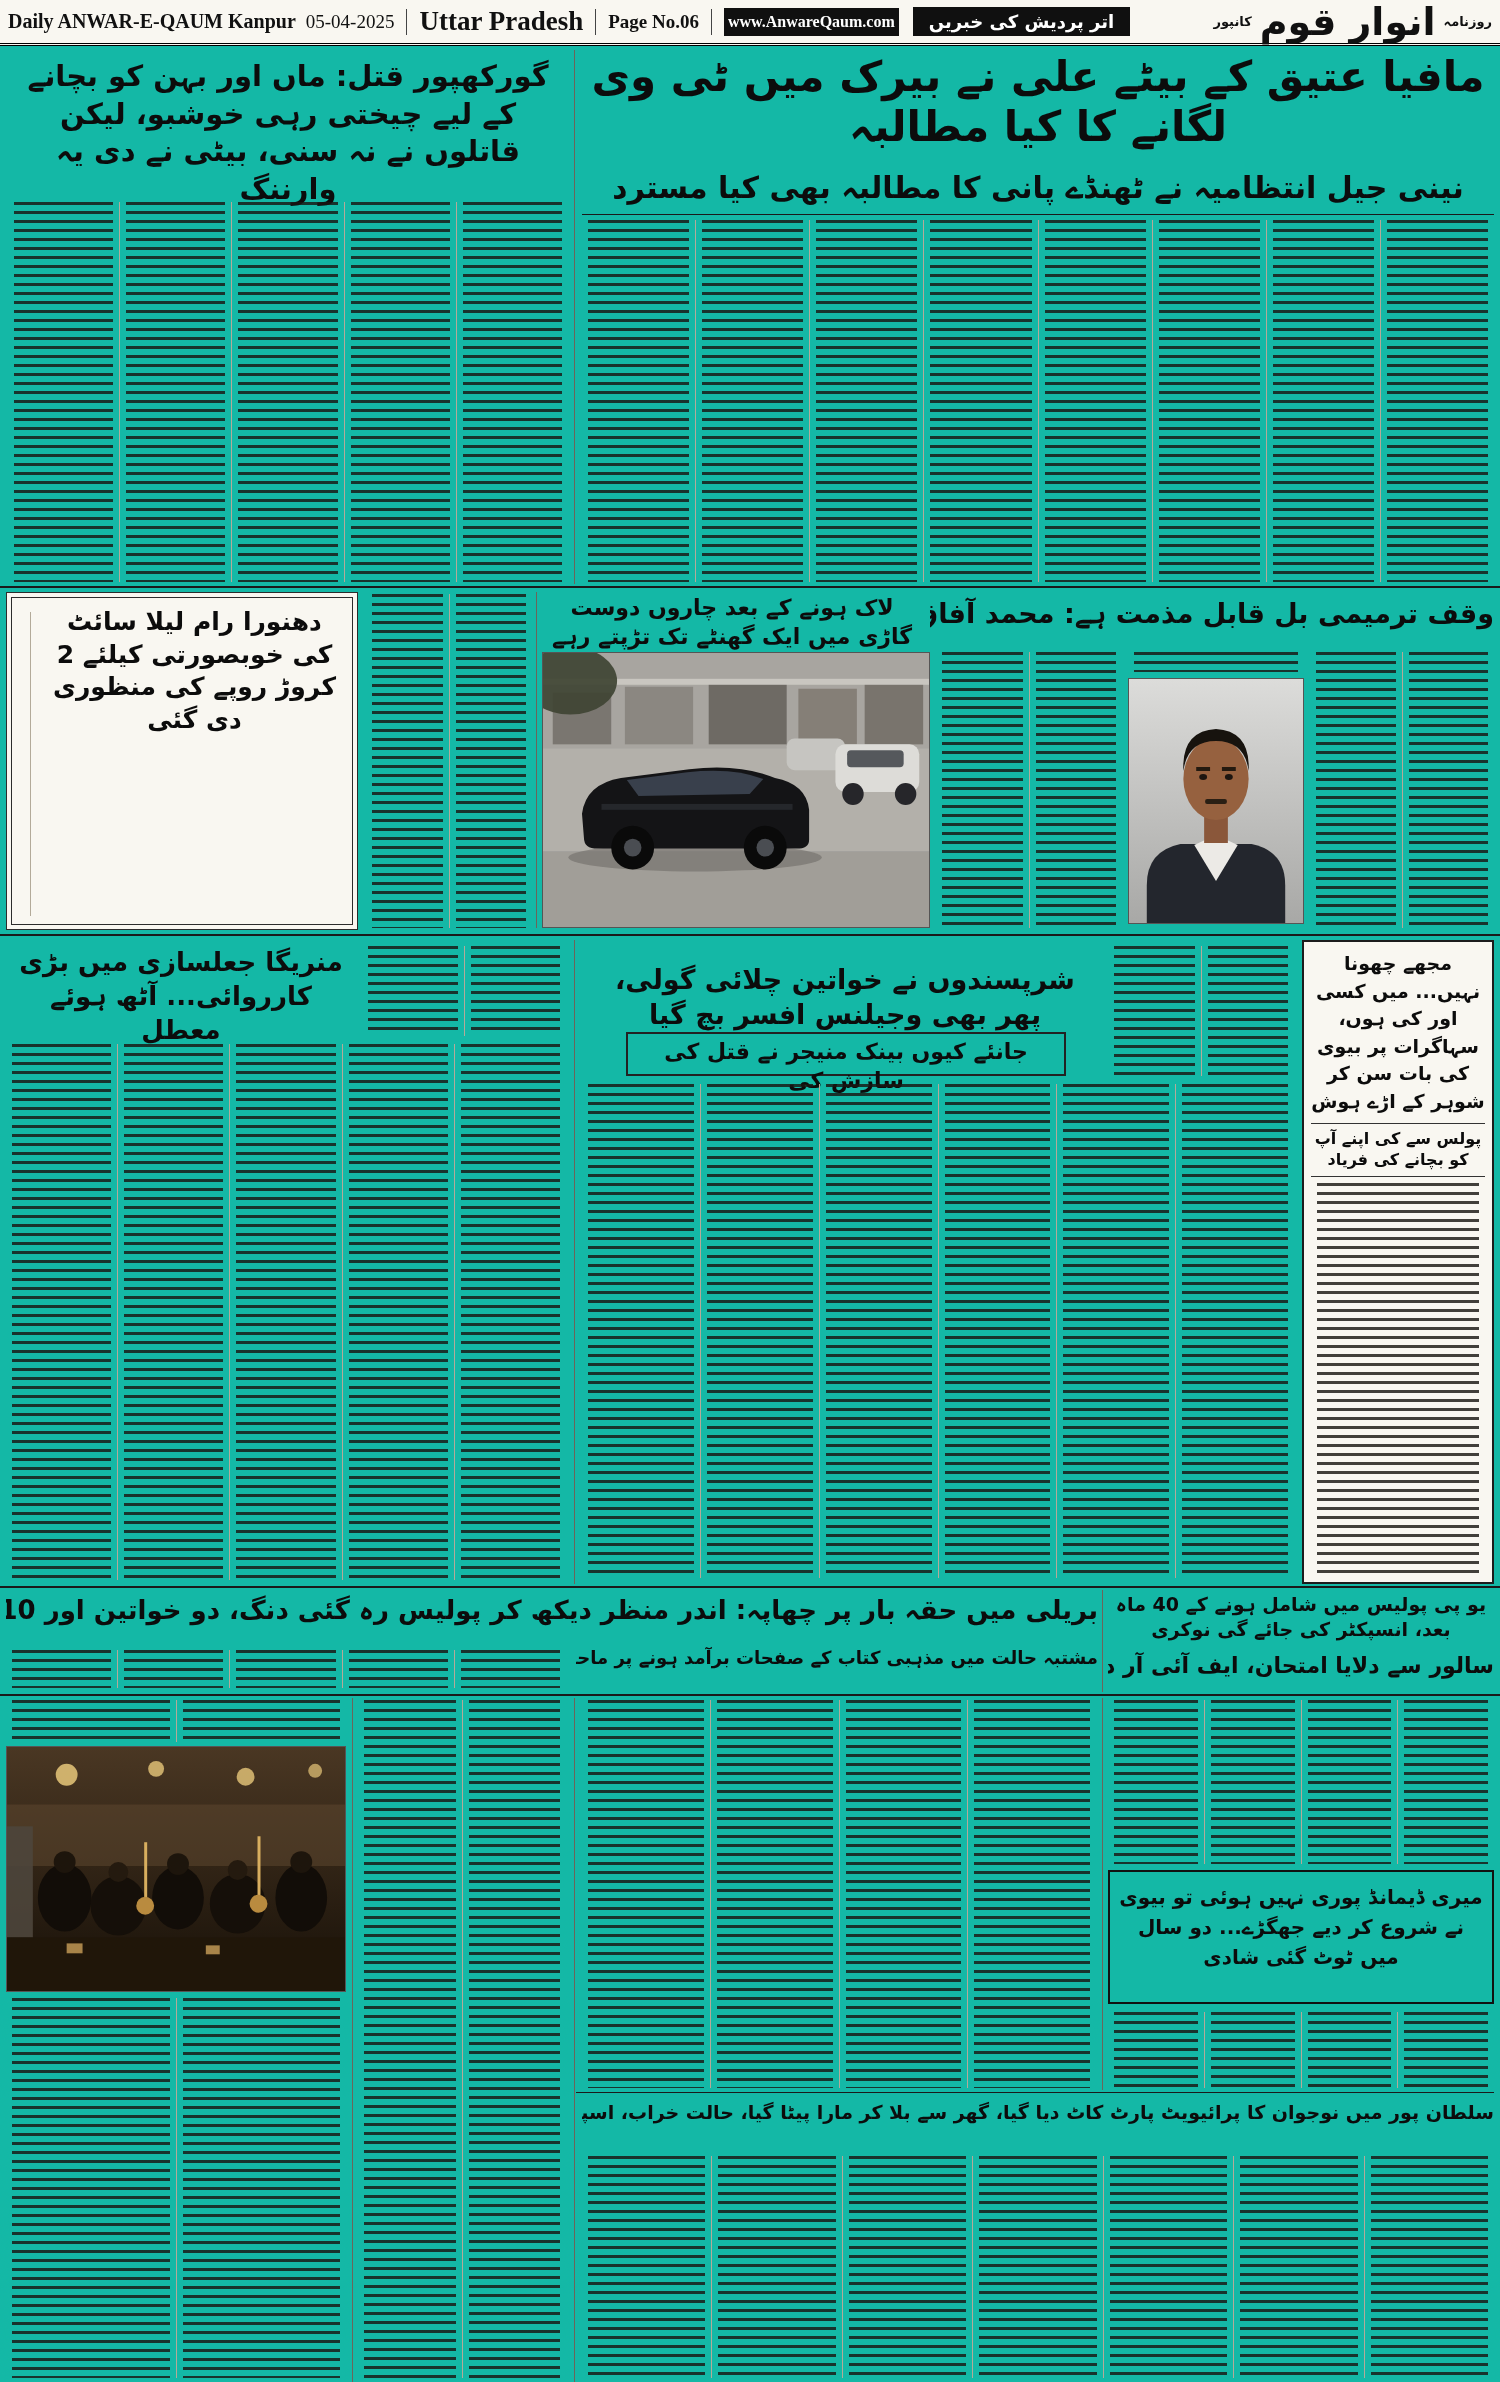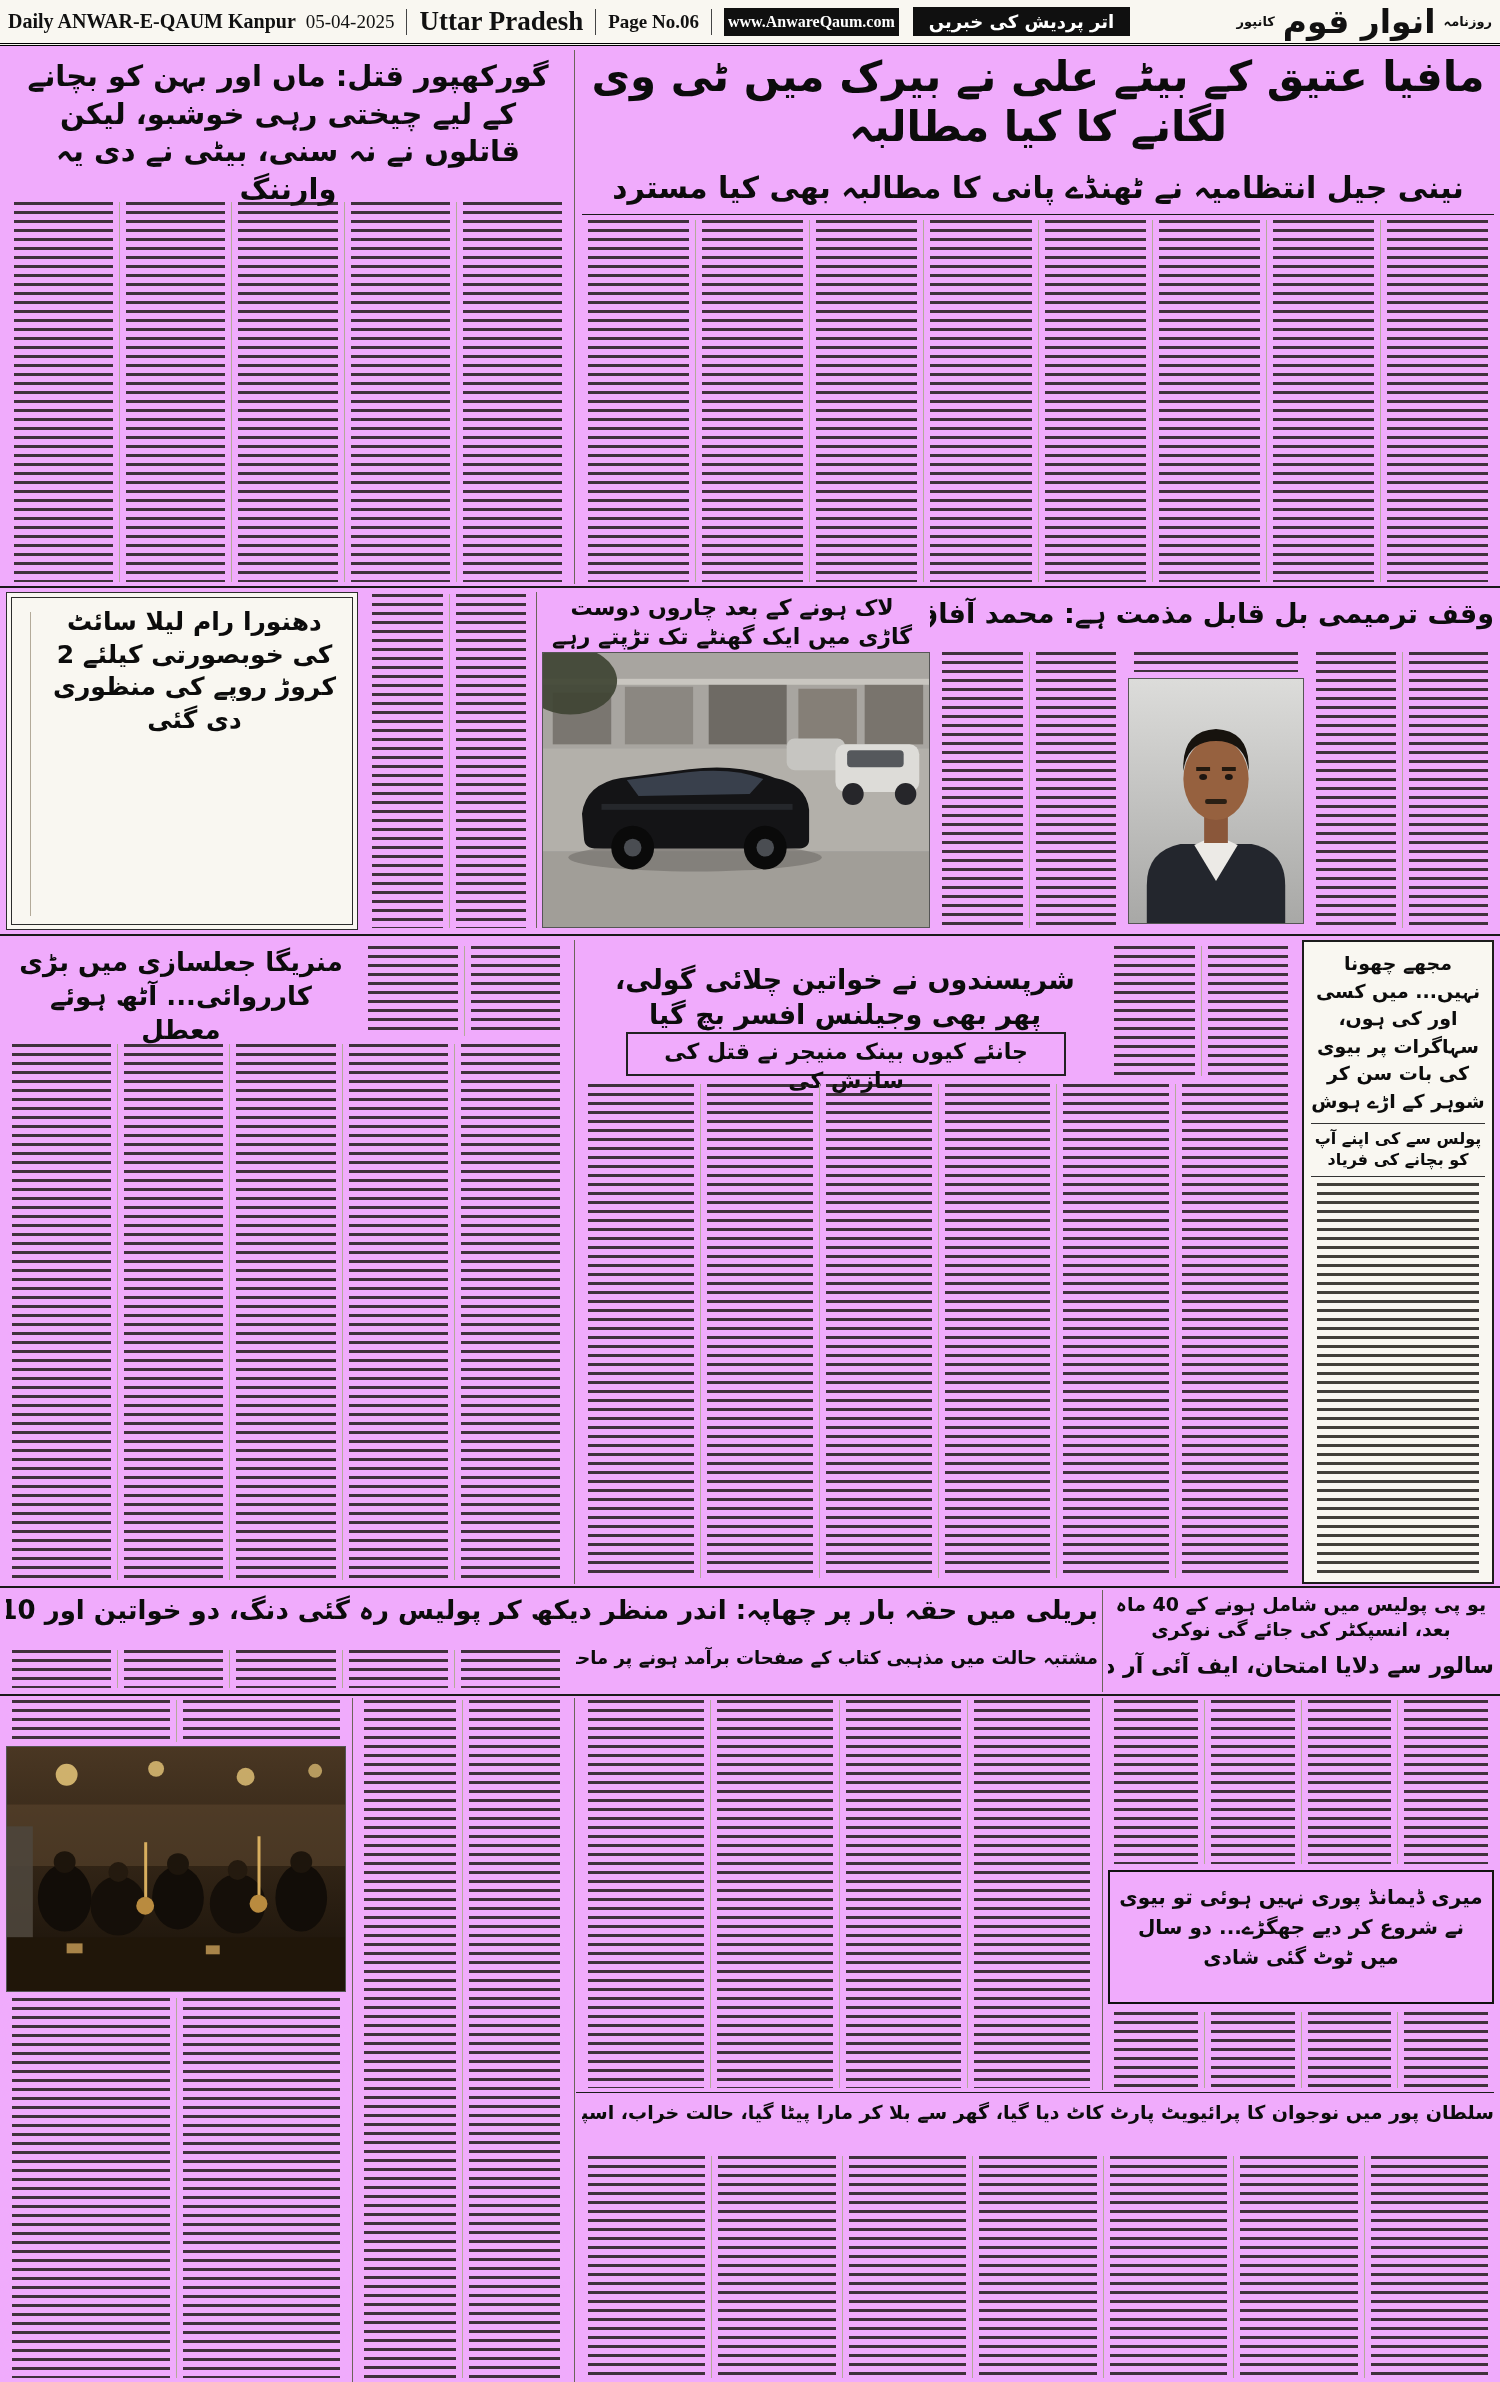--- a/index.html
+++ b/index.html
@@ -1,19 +1,19 @@
 <!DOCTYPE html>
 <html lang="ur"><head>
 <meta charset="utf-8">
 <style>
   * { margin:0; padding:0; box-sizing:border-box; }
   html,body { background:#f9f7f1; }
   .page {
     position:relative; width:1500px; height:2382px;
-    background:#f0abfc; color:#111; direction:rtl; overflow:hidden;
+    background:#14b8a6; color:#111; direction:rtl; overflow:hidden;
     font-family:"DejaVu Sans", sans-serif;
   }
   .abs { position:absolute; }
   .hr { position:absolute; background:#1a1a1a; height:2px; }
   .vr { position:absolute; background:#6b655a; width:1px; }
 
   
   .tf { display:flex; direction:rtl; }
   .tf > i {
     flex:1; display:block; height:100%;
@@ -57,21 +57,21 @@
     <span class="sep"></span>
     <span class="eng-serif" style="font-size:27px;font-weight:bold;">Uttar Pradesh</span>
     <span class="sep"></span>
     <span class="eng-serif" style="font-size:19px;font-weight:bold;">Page No.06</span>
     <span class="sep"></span>
     <span class="blackbar" style="font-size:16px;padding:5px 4px;font-family:'Liberation Serif',serif;">www.AnwareQaum.com</span>
     <span class="blackbar" style="font-size:18px;padding:4px 16px;margin-left:14px;direction:rtl;">اتر پردیش کی خبریں</span>
     <span style="flex:1;"></span>
     <span style="direction:rtl;display:flex;align-items:center;gap:8px;">
       <span style="font-size:13px;font-weight:bold;">روزنامہ</span>
-      <span style="font-size:33px;font-weight:bold;letter-spacing:-1px;">انوار قوم</span>
+      <span style="font-size:38px;font-weight:bold;letter-spacing:-1px;">انوار قوم</span>
       <span style="font-size:13px;font-weight:bold;">کانپور</span>
     </span>
   </div>
 
   <div class="abs h" style="left:8px;top:58px;width:560px;height:138px;font-size:29px;">گورکھپور قتل: ماں اور بہن کو بچانے کے لیے چیختی رہی خوشبو، لیکن قاتلوں نے نہ سنی، بیٹی نے دی یہ وارننگ</div>
   <div class="abs tf" style="left:8px;top:202px;width:560px;height:380px;">
     <i></i>
       <i></i>
       <i></i>
       <i></i>

